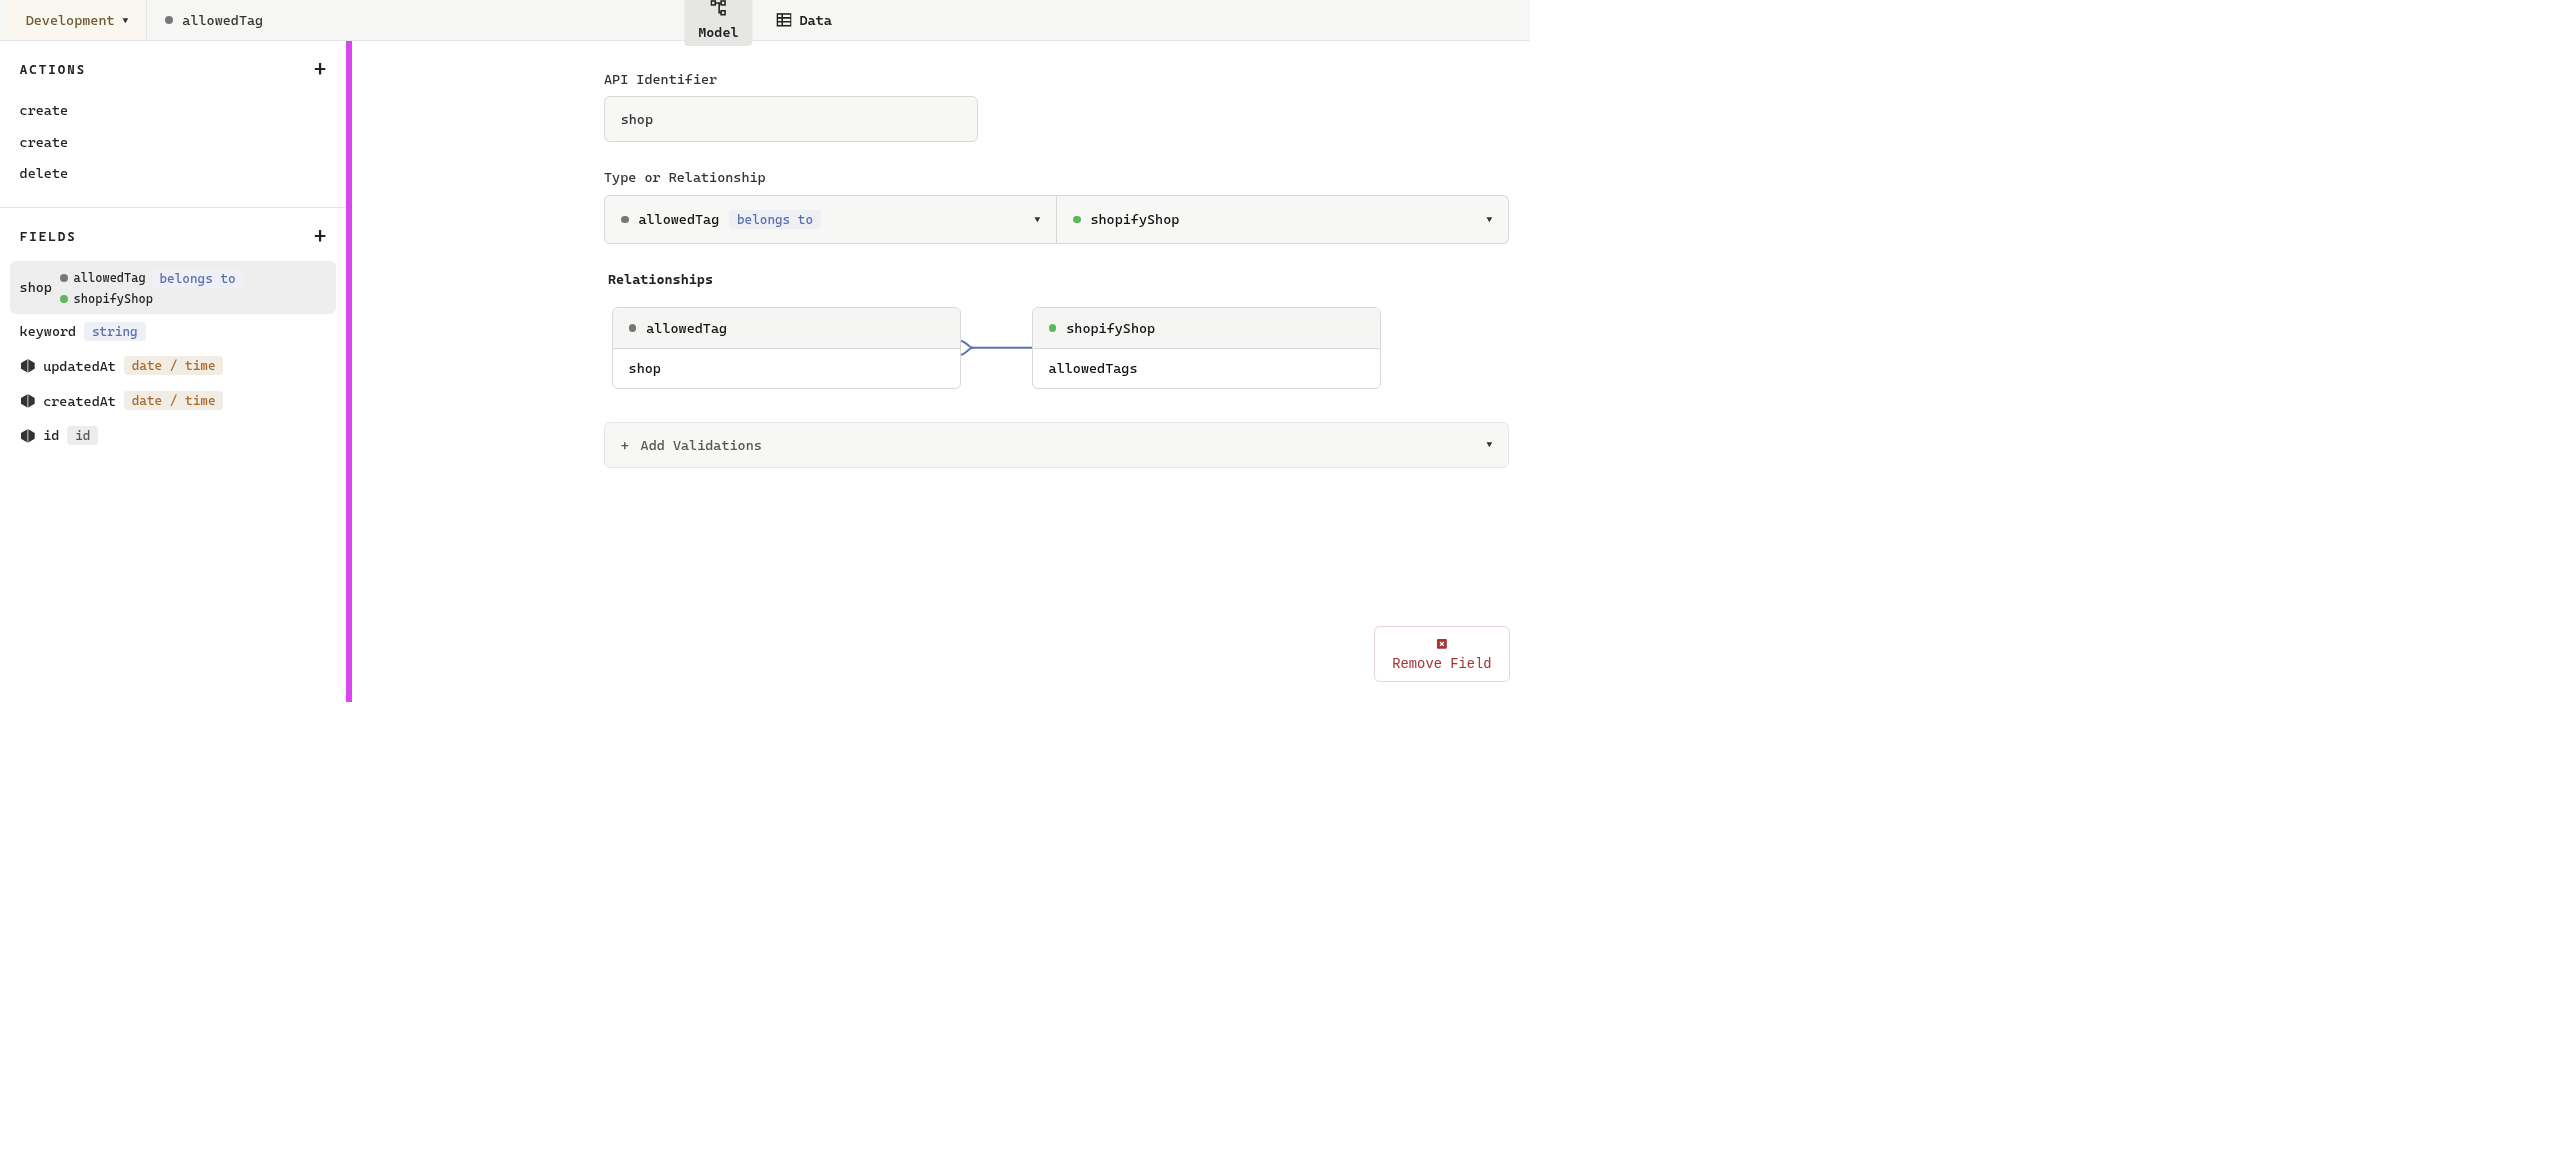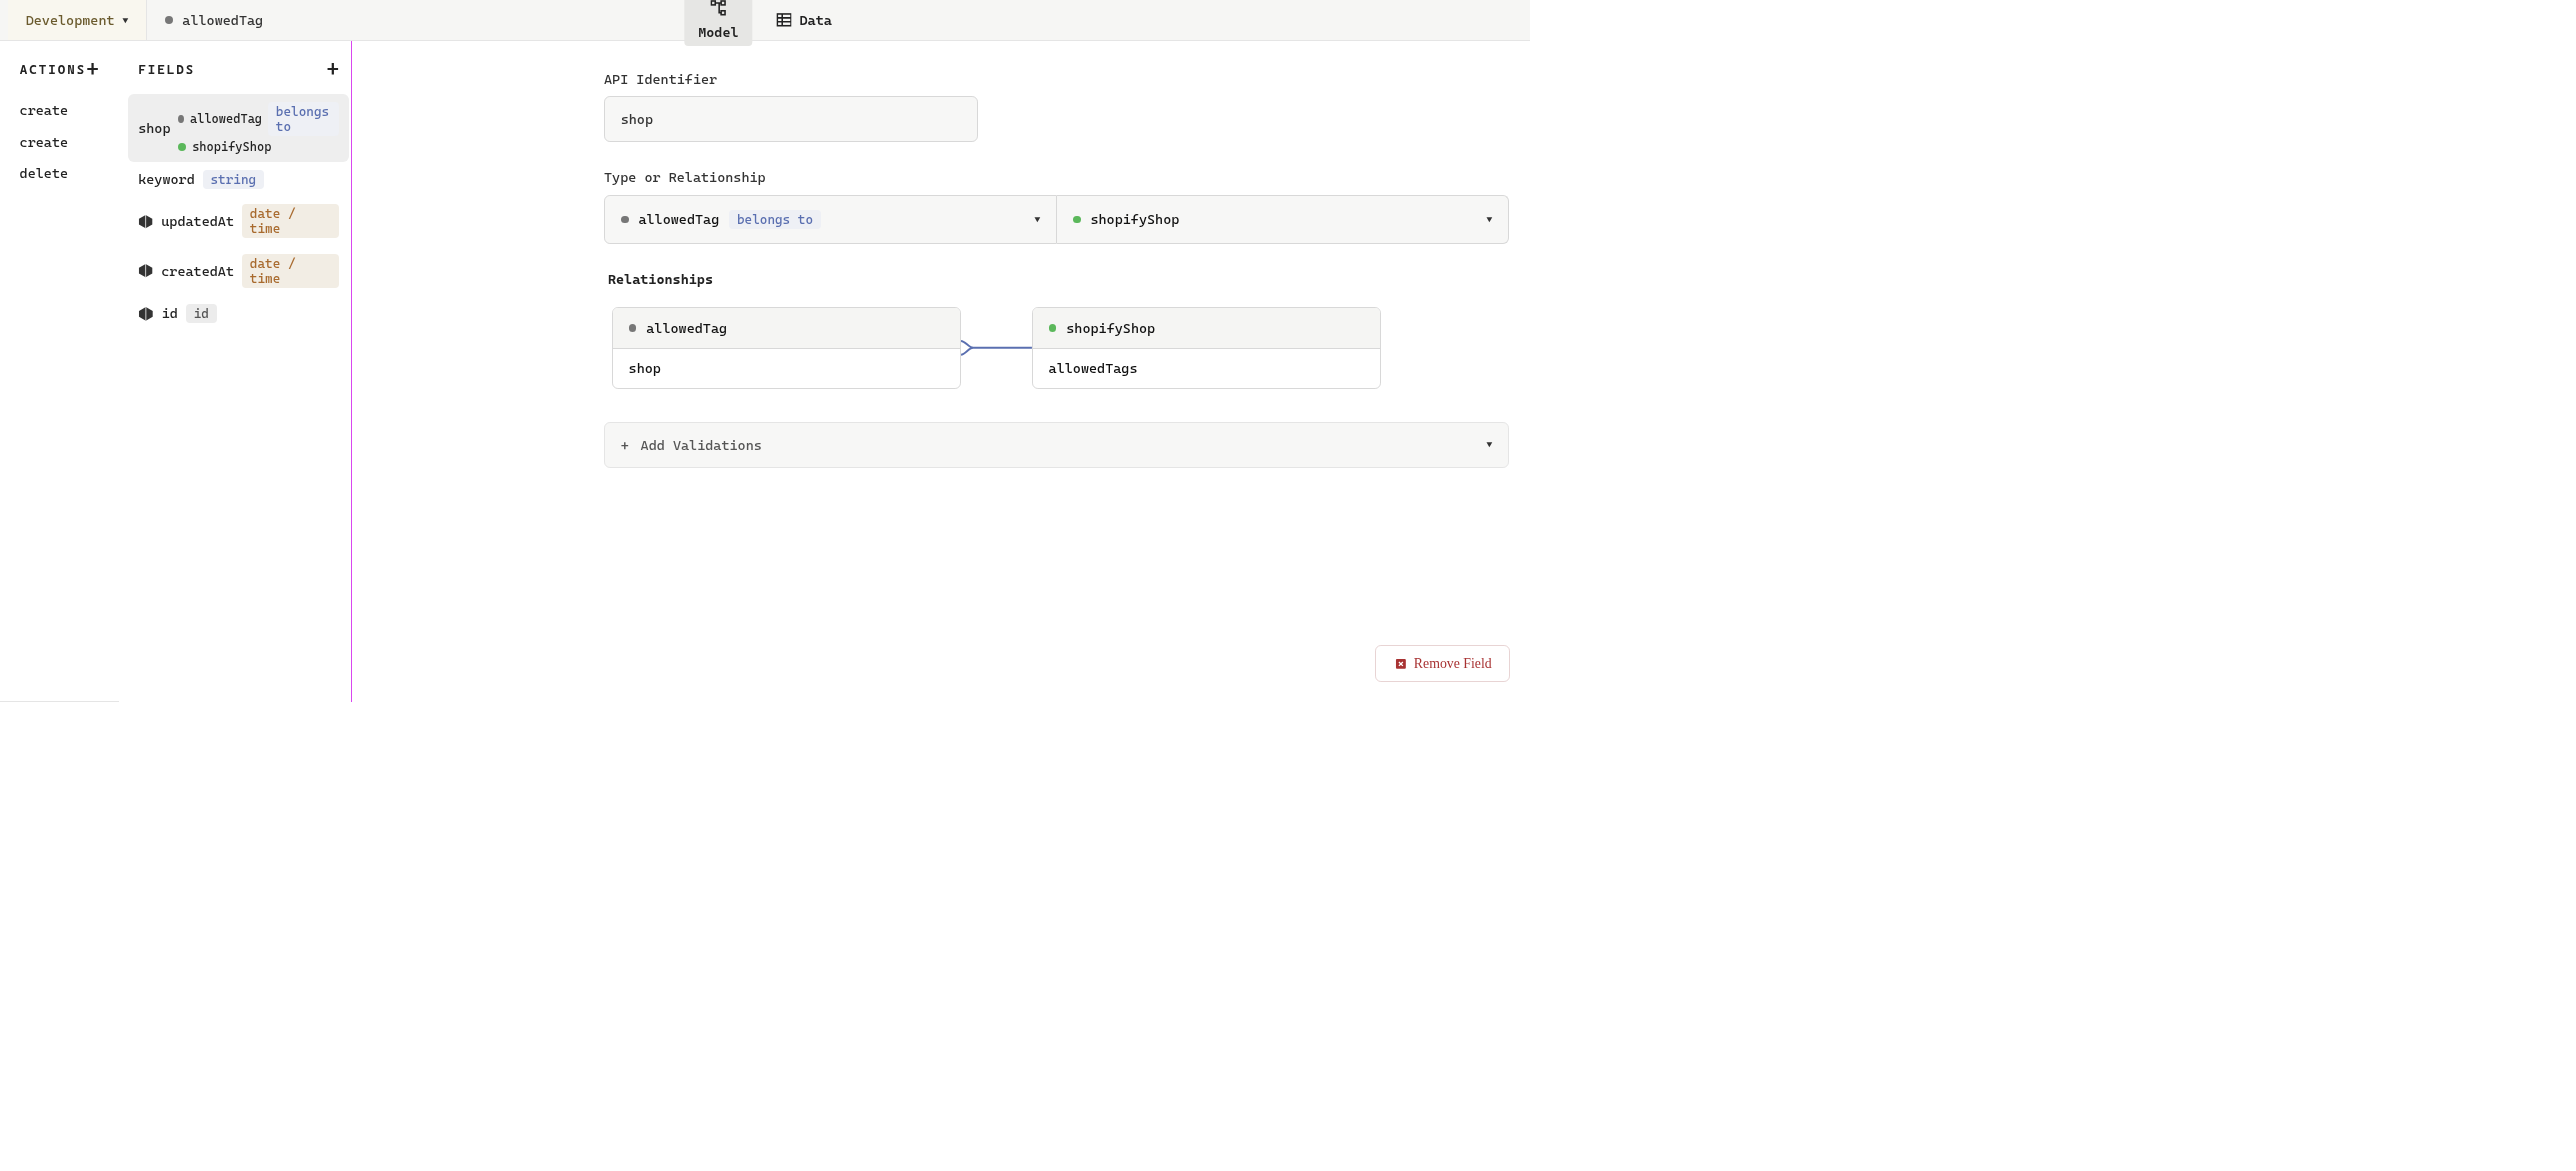--- a/index.html
+++ b/index.html
@@ -69,23 +69,23 @@
   .seg-btn.active { background: #e6e6e4; flex-direction: column; }
   .seg-icon { width: 15.7px; height: 15.7px; display: inline-flex; align-items: center; justify-content: center; }
 
   
   .main {
     display: flex;
     height: calc(100% - 41px);
   }
   .sidebar {
     width: 352px;
-    border-right: 1px solid #d946ef;
-    display: flex;
-    flex-direction: row;
+    border-right: 6px solid #d946ef;
+    display: flex;
+    flex-direction: column;
   }
   .section {
     border-bottom: 1px solid #e5e5e5;
   }
   .section-header {
     display: flex;
     align-items: center;
     justify-content: space-between;
     padding: 17.7px 19.7px 9.8px 19.7px;
   }
@@ -250,23 +250,24 @@
     right: 19.7px;
     bottom: 19.7px;
     display: flex;
     align-items: center;
     gap: 6px;
     padding: 9.8px 17.7px;
     border: 1px solid #e8d4d4;
     border-radius: 5.9px;
     background: #fff;
     color: #a83232;
-    font-family: Liberation Serif, serif;
-    font-size: 13.8px;
-    cursor: pointer;
+    font-family: Liberation Mono, monospace;
+    font-size: 13.8px;
+    cursor: pointer;
+    flex-direction: column;
   }
   .remove-btn svg { width: 13.8px; height: 13.8px; }
 </style>
 </head>
 <body>
 
 <div class="topbar">
   <div class="env-selector">
     <span>Development</span>
     <span class="caret">▼</span>

